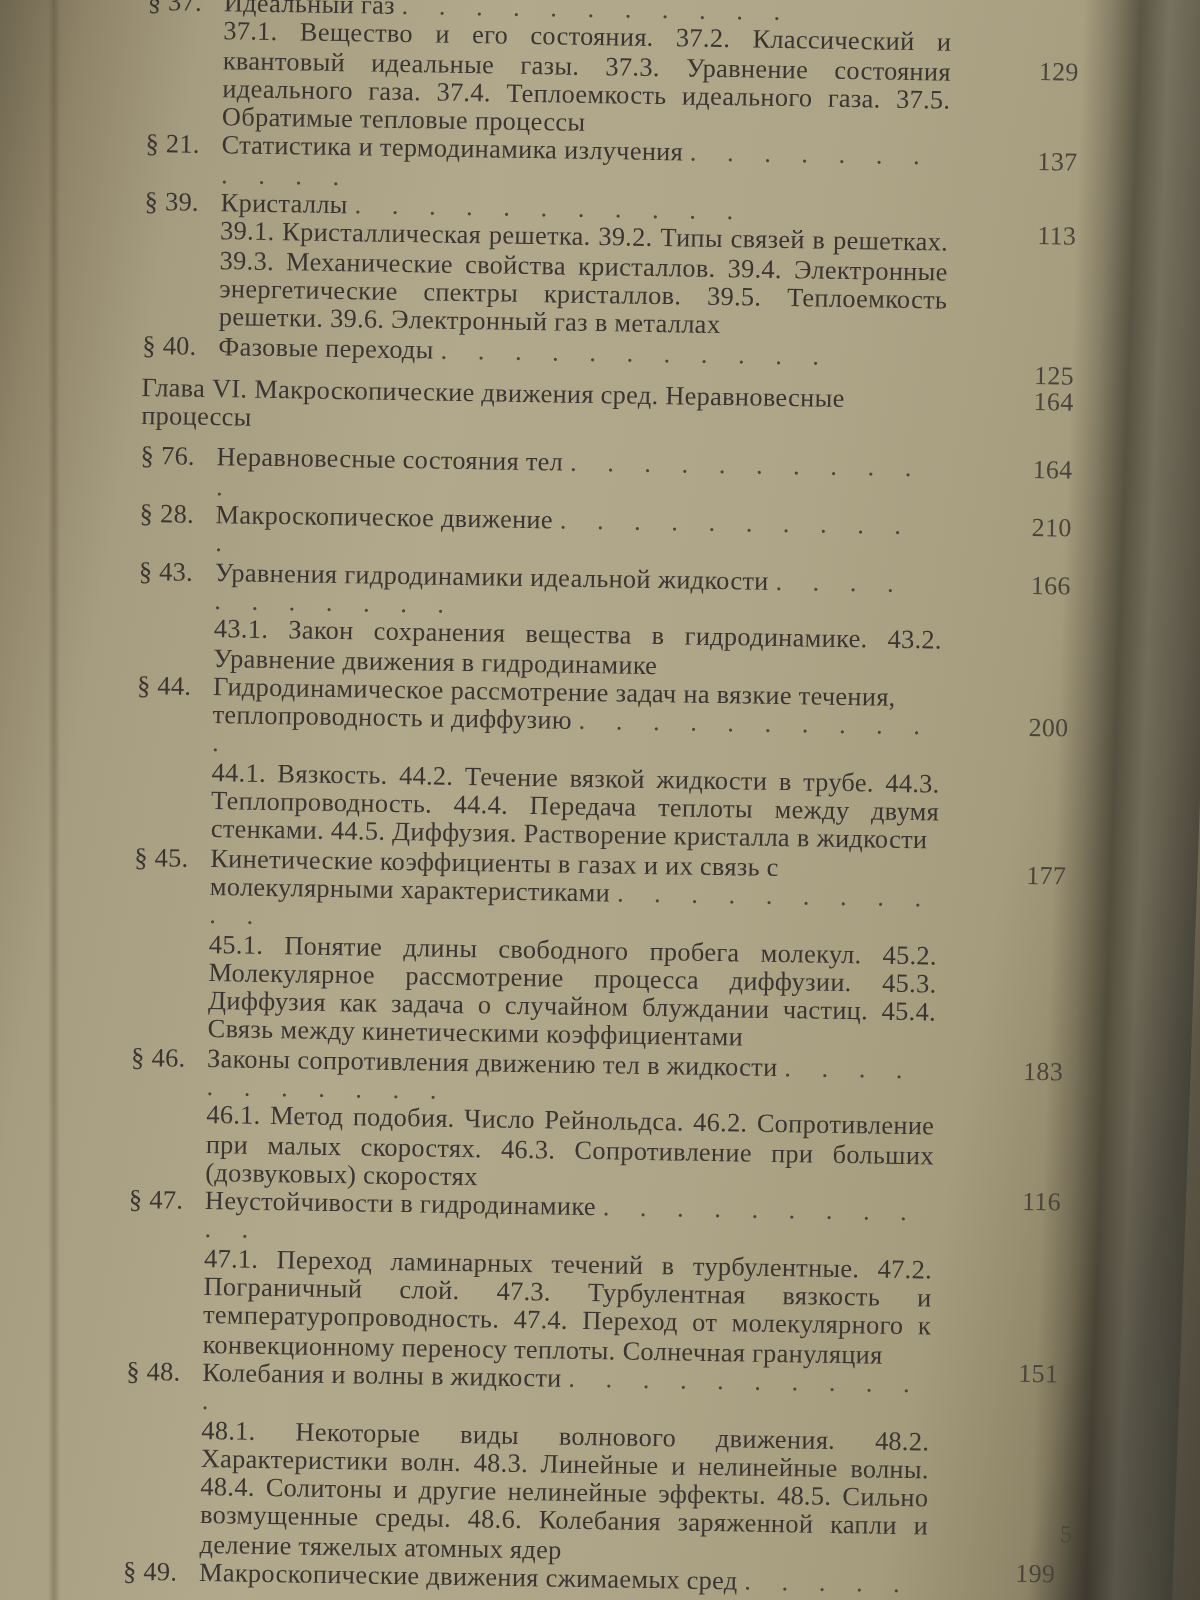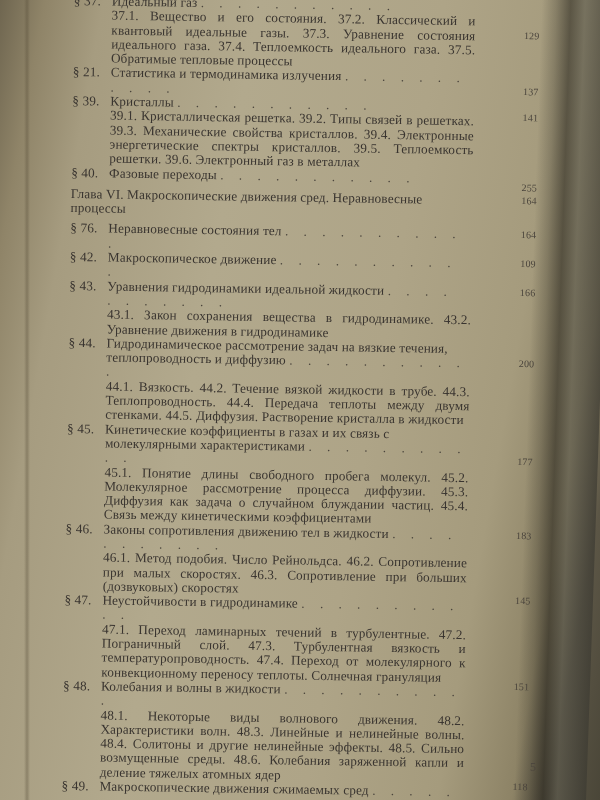--- a/index.html
+++ b/index.html
@@ -24,21 +24,21 @@
     font-size:13.2px; line-height:14.3px; letter-spacing:0.15px;
   }
   .entry { position:relative; display:flex; }
   .num { width:38px; flex:none; white-space:nowrap; }
   .body { flex:1; padding-right:64px; }
   .title { }
   .dots { letter-spacing:6px; color:#4a443c; }
   .sub { text-align:justify; }
   .page {
     position:absolute; right:0; width:40px; text-align:right;
-    font-size:10px; color:#4a443c;
+    font-size:13px; color:#4a443c;
   }
   .chapter { margin:7px 0 6px 0; display:flex; }
   .chapter .ctitle { flex:1; padding-right:64px; }
   .folio {
     position:absolute; left:530px; top:760px; font-size:12px; color:#4d473e;
   }
 </style>
 </head>
 <body>
 
@@ -56,95 +56,95 @@
     </div>
     <span class="page" style="top:28px">129</span>
   </div>
 
   <div class="entry">
     <span class="num">§ 21.</span>
     <div class="body">
       <span class="title">Статистика и термодинамика излучения</span>
       <span class="dots">. . . . . . . . . . .</span>
     </div>
-    <span class="page" style="top:13px">137</span>
+    <span class="page" style="top:2px">137</span>
   </div>
 
   <div class="entry">
     <span class="num">§ 39.</span>
     <div class="body">
       <span class="title">Кристаллы</span>
       <span class="dots">. . . . . . . . . . .</span>
       <div class="sub">39.1. Кристаллическая решетка. 39.2. Типы связей в решетках. 39.3. Механические свойства кристаллов. 39.4. Электронные энергетические спектры кристаллов. 39.5. Теплоемкость решетки. 39.6. Электронный газ в металлах</div>
     </div>
-    <span class="page" style="top:10px">141</span>
+    <span class="page" style="top:10px">113</span>
   </div>
 
   <div class="entry">
     <span class="num">§ 40.</span>
     <div class="body">
       <span class="title">Фазовые переходы</span>
       <span class="dots">. . . . . . . . . . .</span>
     </div>
-    <span class="page" style="top:8px">255</span>
+    <span class="page" style="top:8px">125</span>
   </div>
 
   <div class="chapter entry">
     <span class="ctitle">Глава VI. Макроскопические движения сред. Неравновесные процессы</span>
     <span class="page" style="top:0">164</span>
   </div>
 
   <div class="entry">
     <span class="num">§ 76.</span>
     <div class="body"><span class="title">Неравновесные состояния тел</span> <span class="dots">. . . . . . . . . . .</span></div>
     <span class="page" style="top:0">164</span>
   </div>
   <div class="entry">
-    <span class="num">§ 42.</span>
+    <span class="num">§ 28.</span>
     <div class="body"><span class="title">Макроскопическое движение</span> <span class="dots">. . . . . . . . . . .</span></div>
-    <span class="page" style="top:0">109</span>
+    <span class="page" style="top:0">210</span>
   </div>
   <div class="entry">
     <span class="num">§ 43.</span>
     <div class="body"><span class="title">Уравнения гидродинамики идеальной жидкости</span> <span class="dots">. . . . . . . . . . .</span>
       <div class="sub">43.1. Закон сохранения вещества в гидродинамике. 43.2. Уравнение движения в гидродинамике</div></div>
     <span class="page" style="top:0">166</span>
   </div>
   <div class="entry">
     <span class="num">§ 44.</span>
     <div class="body"><span class="title">Гидродинамическое рассмотрение задач на вязкие течения, теплопроводность и диффузию</span> <span class="dots">. . . . . . . . . . .</span>
       <div class="sub">44.1. Вязкость. 44.2. Течение вязкой жидкости в трубе. 44.3. Теплопроводность. 44.4. Передача теплоты между двумя стенками. 44.5. Диффузия. Растворение кристалла в жидкости</div></div>
     <span class="page" style="top:14px">200</span>
   </div>
   <div class="entry">
     <span class="num">§ 45.</span>
     <div class="body"><span class="title">Кинетические коэффициенты в газах и их связь с молекулярными характеристиками</span> <span class="dots">. . . . . . . . . . .</span>
       <div class="sub">45.1. Понятие длины свободного пробега молекул. 45.2. Молекулярное рассмотрение процесса диффузии. 45.3. Диффузия как задача о случайном блуждании частиц. 45.4. Связь между кинетическими коэффициентами</div></div>
-    <span class="page" style="top:26px">177</span>
+    <span class="page" style="top:2px">177</span>
   </div>
   <div class="entry">
     <span class="num">§ 46.</span>
     <div class="body"><span class="title">Законы сопротивления движению тел в жидкости</span> <span class="dots">. . . . . . . . . . .</span>
       <div class="sub">46.1. Метод подобия. Число Рейнольдса. 46.2. Сопротивление при малых скоростях. 46.3. Сопротивление при больших (дозвуковых) скоростях</div></div>
     <span class="page" style="top:0">183</span>
   </div>
   <div class="entry">
     <span class="num">§ 47.</span>
     <div class="body"><span class="title">Неустойчивости в гидродинамике</span> <span class="dots">. . . . . . . . . . .</span>
       <div class="sub">47.1. Переход ламинарных течений в турбулентные. 47.2. Пограничный слой. 47.3. Турбулентная вязкость и температуропроводность. 47.4. Переход от молекулярного к конвекционному переносу теплоты. Солнечная грануляция</div></div>
-    <span class="page" style="top:-6px">145</span>
+    <span class="page" style="top:-6px">116</span>
   </div>
   <div class="entry">
     <span class="num">§ 48.</span>
     <div class="body"><span class="title">Колебания и волны в жидкости</span> <span class="dots">. . . . . . . . . . .</span>
       <div class="sub">48.1. Некоторые виды волнового движения. 48.2. Характеристики волн. 48.3. Линейные и нелинейные волны. 48.4. Солитоны и другие нелинейные эффекты. 48.5. Сильно возмущенные среды. 48.6. Колебания заряженной капли и деление тяжелых атомных ядер</div></div>
     <span class="page" style="top:-6px">151</span>
   </div>
   <div class="entry">
     <span class="num">§ 49.</span>
     <div class="body"><span class="title">Макроскопические движения сжимаемых сред</span> <span class="dots">. . . . . . . . . . .</span>
       </div>
-    <span class="page" style="top:-6px">118</span>
+    <span class="page" style="top:-6px">199</span>
   </div>
 
 </div>
 
 <div class="folio">5</div>
 
 </body></html>

